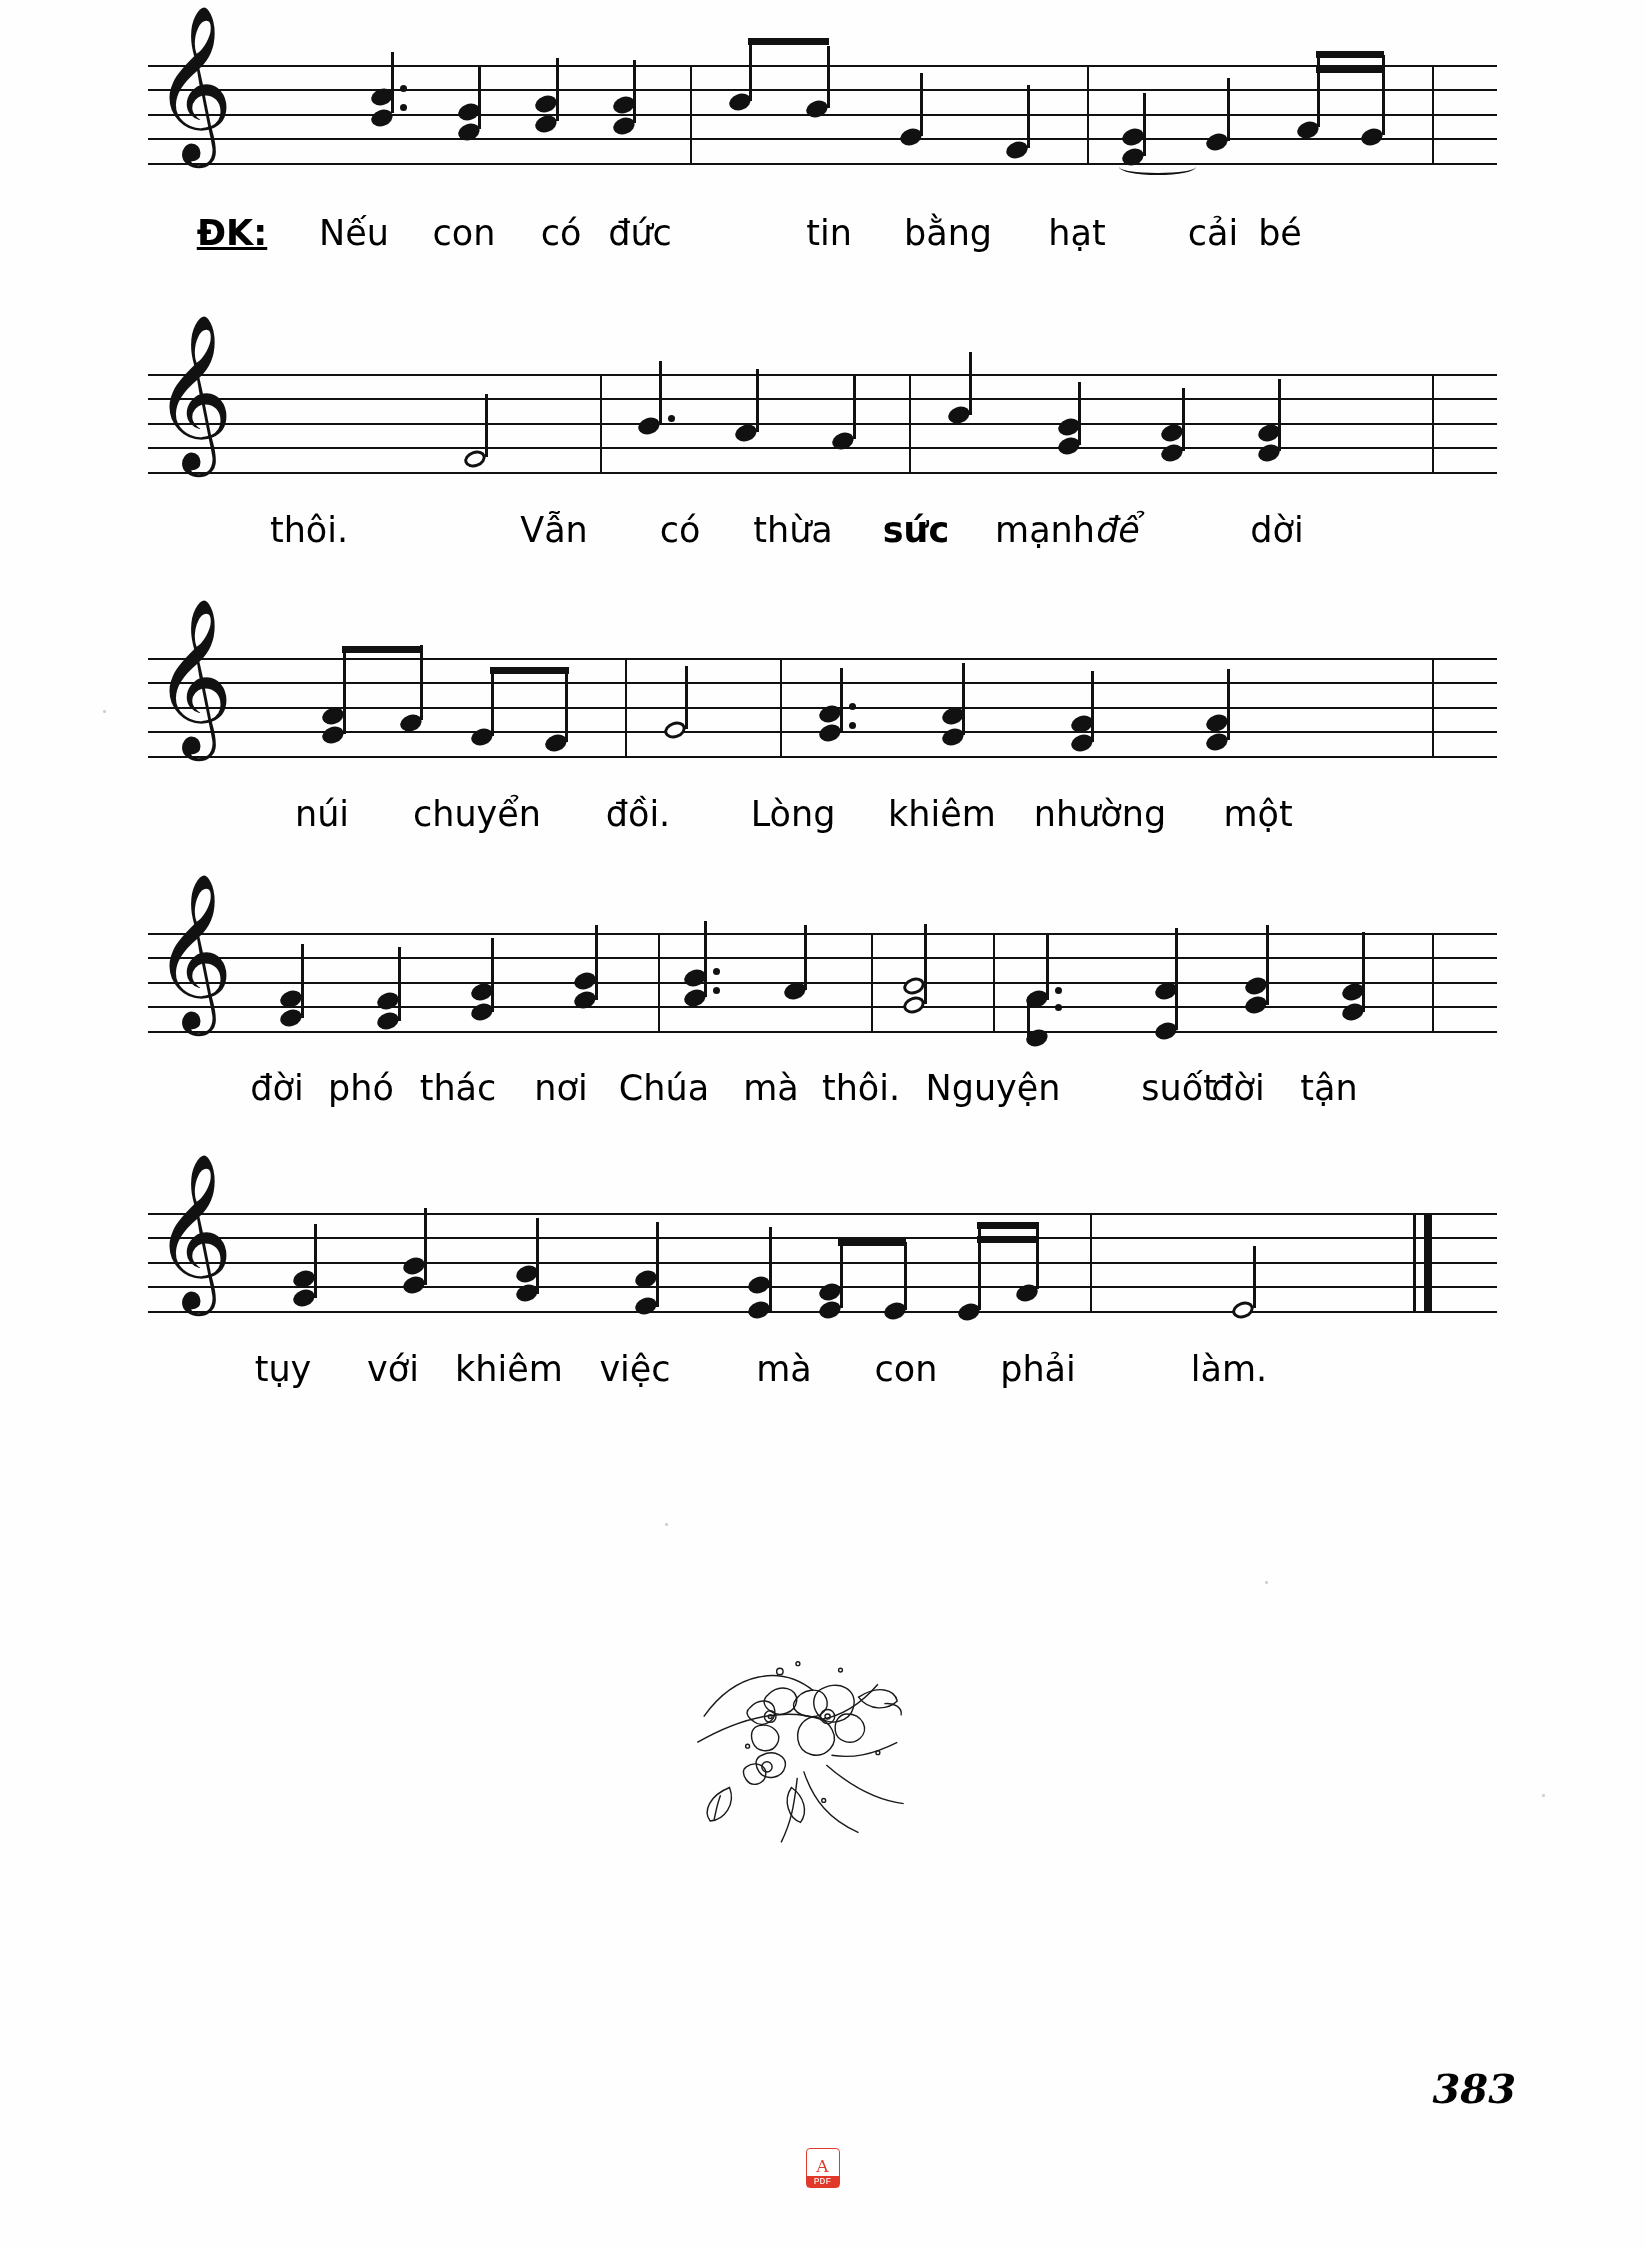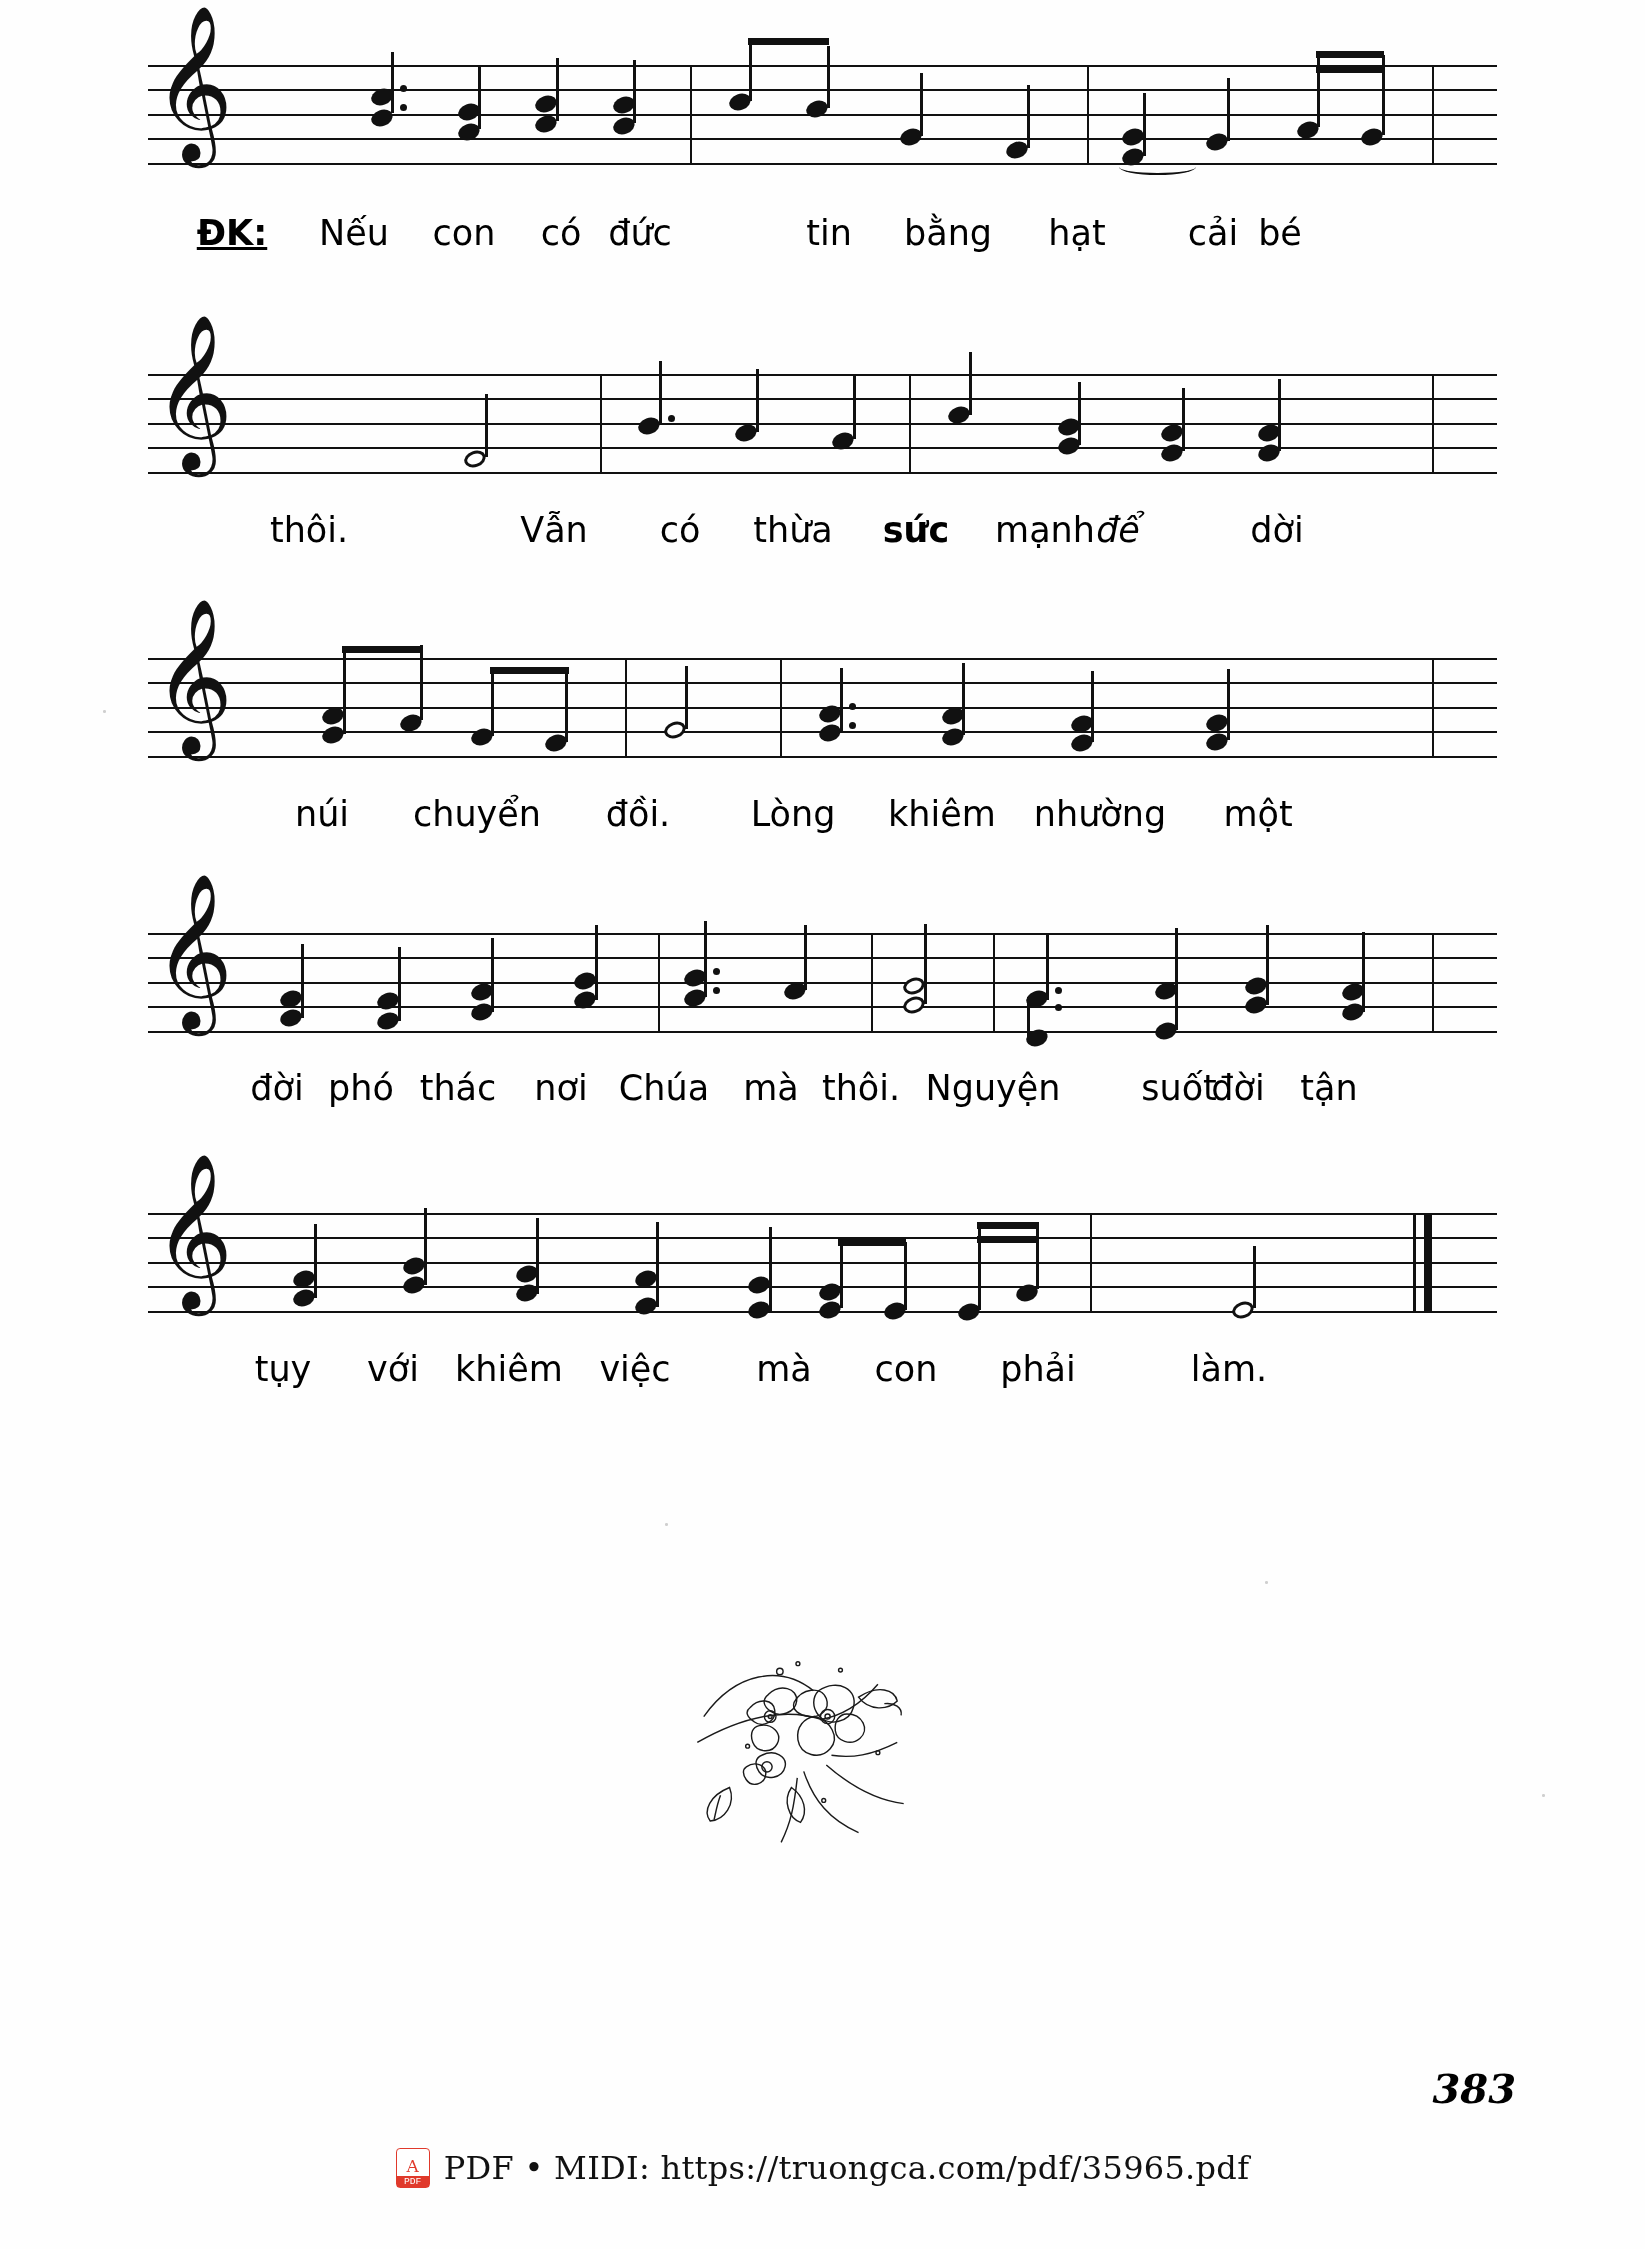--- a/index.html
+++ b/index.html
@@ -602,18 +602,17 @@
   <div class="speck" style="left:1265px; top:1581px;"></div>
 
   <div class="page-number">383</div>
 
   <div class="footer">
     <span class="row">
       <span class="pdf-badge">
         <span class="glyph">A</span>
         <span class="tag">PDF</span>
       </span>
-      <span class="txt">PDF • MIDI: https://truongca.com/pdf/35965.pdf</span>
     </span>
   </div>
 
 </div>
 
 
 </body></html>

